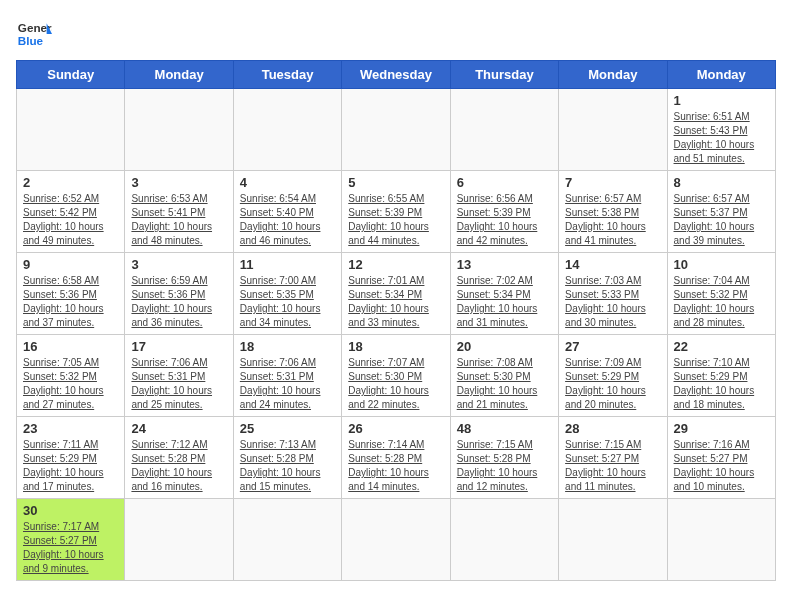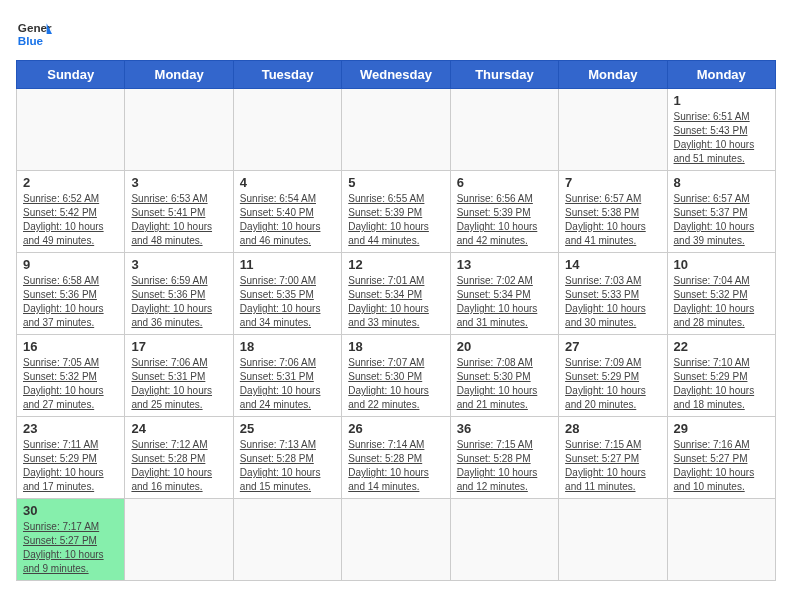--- a/index.html
+++ b/index.html
@@ -70,21 +70,21 @@
       color: #333;
       margin-bottom: 2px;
     }
     .day-info {
       font-size: 10px;
       color: #444;
       line-height: 1.4;
       text-decoration: underline;
     }
     .last-row td {
-      background: #86efac;
+      background: #bef264;
     }
   </style>
 </head>
 <body>
 
 <div class="header-area">
   <div class="logo">
     <svg class="logo-icon" viewBox="0 0 40 40">
       <text x="2" y="18" font-size="13" font-weight="bold" fill="#333">General</text>
       <text x="2" y="32" font-size="13" font-weight="bold" fill="#1a73e8">Blue</text>
@@ -224,21 +224,21 @@
         </td>
         <td>
           <div class="day-number">25</div>
           <div class="day-info">Sunrise: 7:13 AM<br>Sunset: 5:28 PM<br>Daylight: 10 hours and 15 minutes.</div>
         </td>
         <td>
           <div class="day-number">26</div>
           <div class="day-info">Sunrise: 7:14 AM<br>Sunset: 5:28 PM<br>Daylight: 10 hours and 14 minutes.</div>
         </td>
         <td>
-          <div class="day-number">36</div>
+          <div class="day-number">48</div>
           <div class="day-info">Sunrise: 7:15 AM<br>Sunset: 5:28 PM<br>Daylight: 10 hours and 12 minutes.</div>
         </td>
         <td>
           <div class="day-number">28</div>
           <div class="day-info">Sunrise: 7:15 AM<br>Sunset: 5:27 PM<br>Daylight: 10 hours and 11 minutes.</div>
         </td>
         <td>
           <div class="day-number">29</div>
           <div class="day-info">Sunrise: 7:16 AM<br>Sunset: 5:27 PM<br>Daylight: 10 hours and 10 minutes.</div>
         </td>

